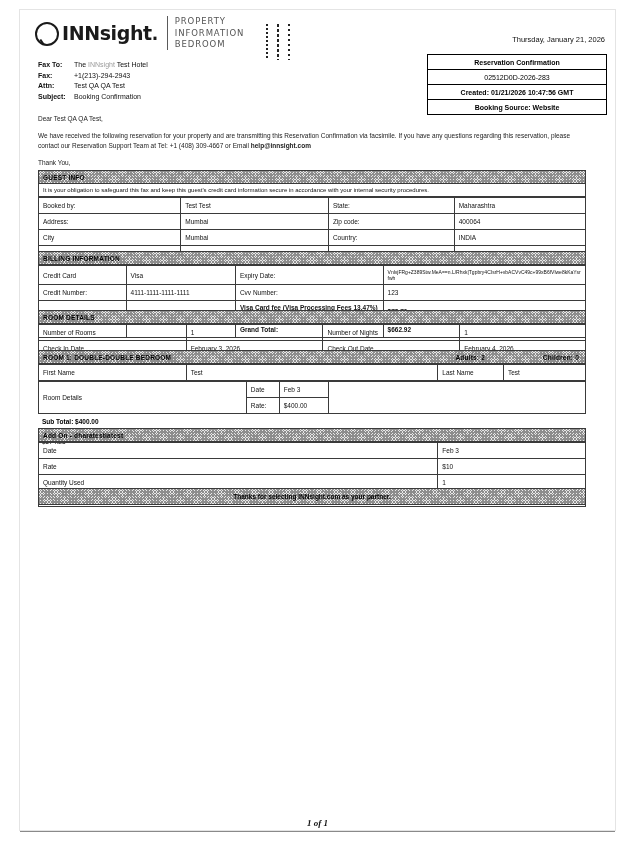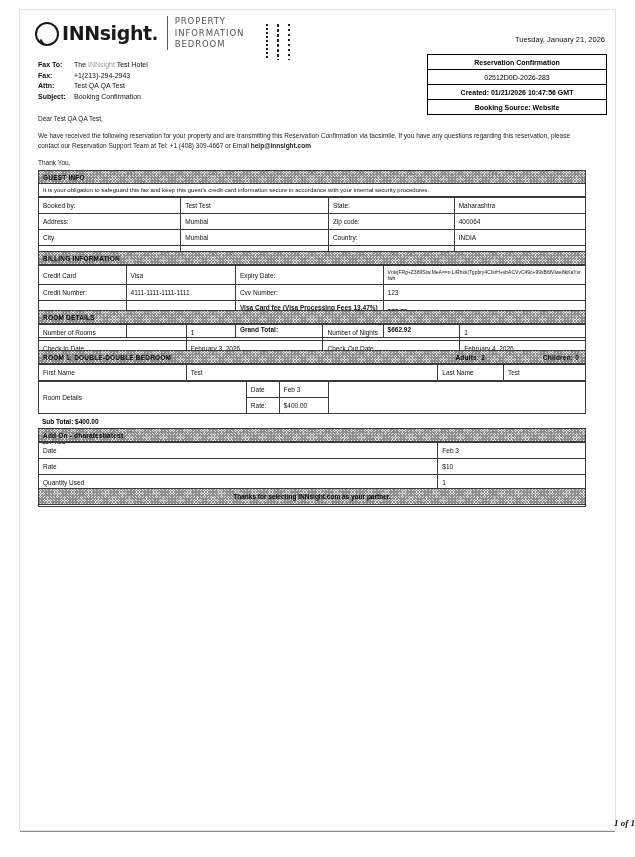--- a/index.html
+++ b/index.html
@@ -216,21 +216,21 @@
     font-size: 6.5px;
     font-weight: bold;
     padding: 4px 2px;
     color: #000;
   }
 
   .pagenum {
     position: absolute;
     left: 0; right: 0;
     top: 818px;
-    text-align: right;
+    text-align: center;
     font-size: 9px;
     font-style: italic;
     font-weight: bold;
     font-family: "Liberation Serif", serif;
     color: #111;
   }
   .botline {
     position: absolute;
     left: 20px; right: 20px;
     top: 831px;
@@ -258,21 +258,21 @@
           <div>BEDROOM</div>
         </div>
       </div>
 
       <div class="barcode">
         <i></i>
           <i></i>
           <i></i>
       </div>
 
-      <div class="datestamp">Tuesday, January 21, 2026</div>
+      <div class="datestamp">Thursday, January 21, 2026</div>
     </div>
 
     <div class="faxmeta">
       <div class="row">
         <span class="k">Fax To:</span>
         <span class="v"><span>The </span><span class="lite">INNsight</span><span> Test Hotel</span></span>
       </div>
       <div class="row">
         <span class="k">Fax:</span>
         <span class="v">+1(213)-294-2943</span>

